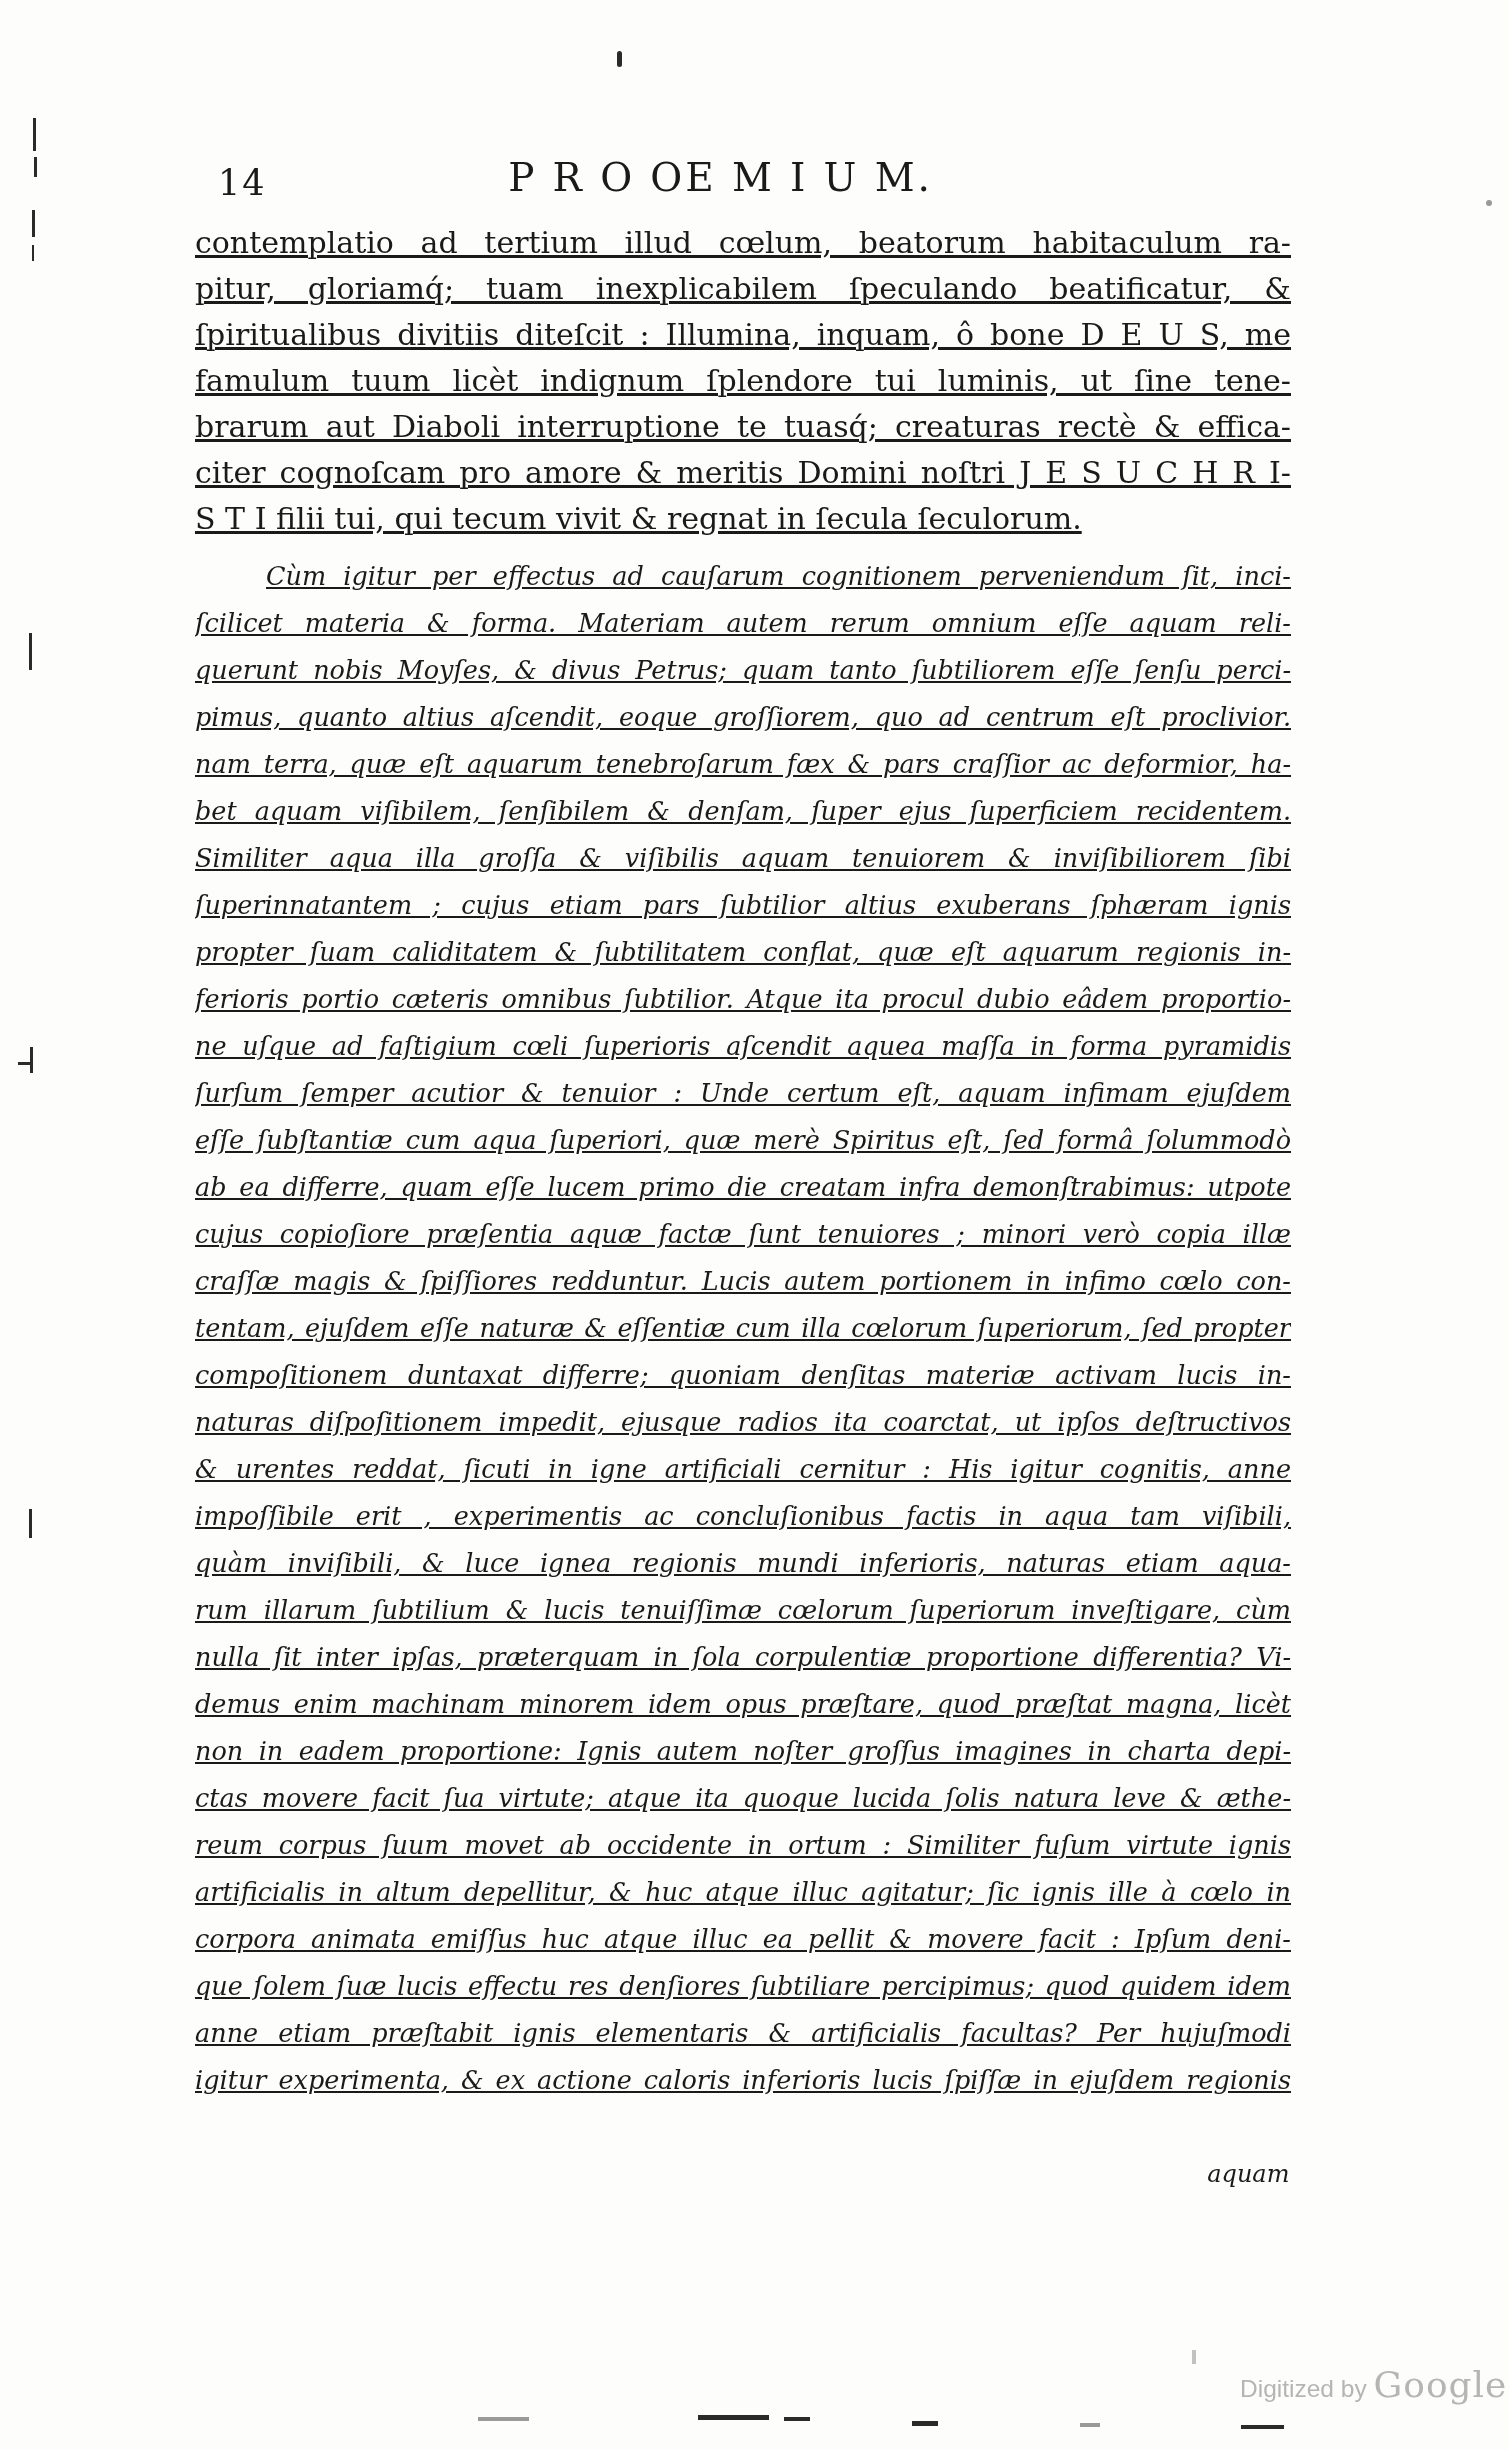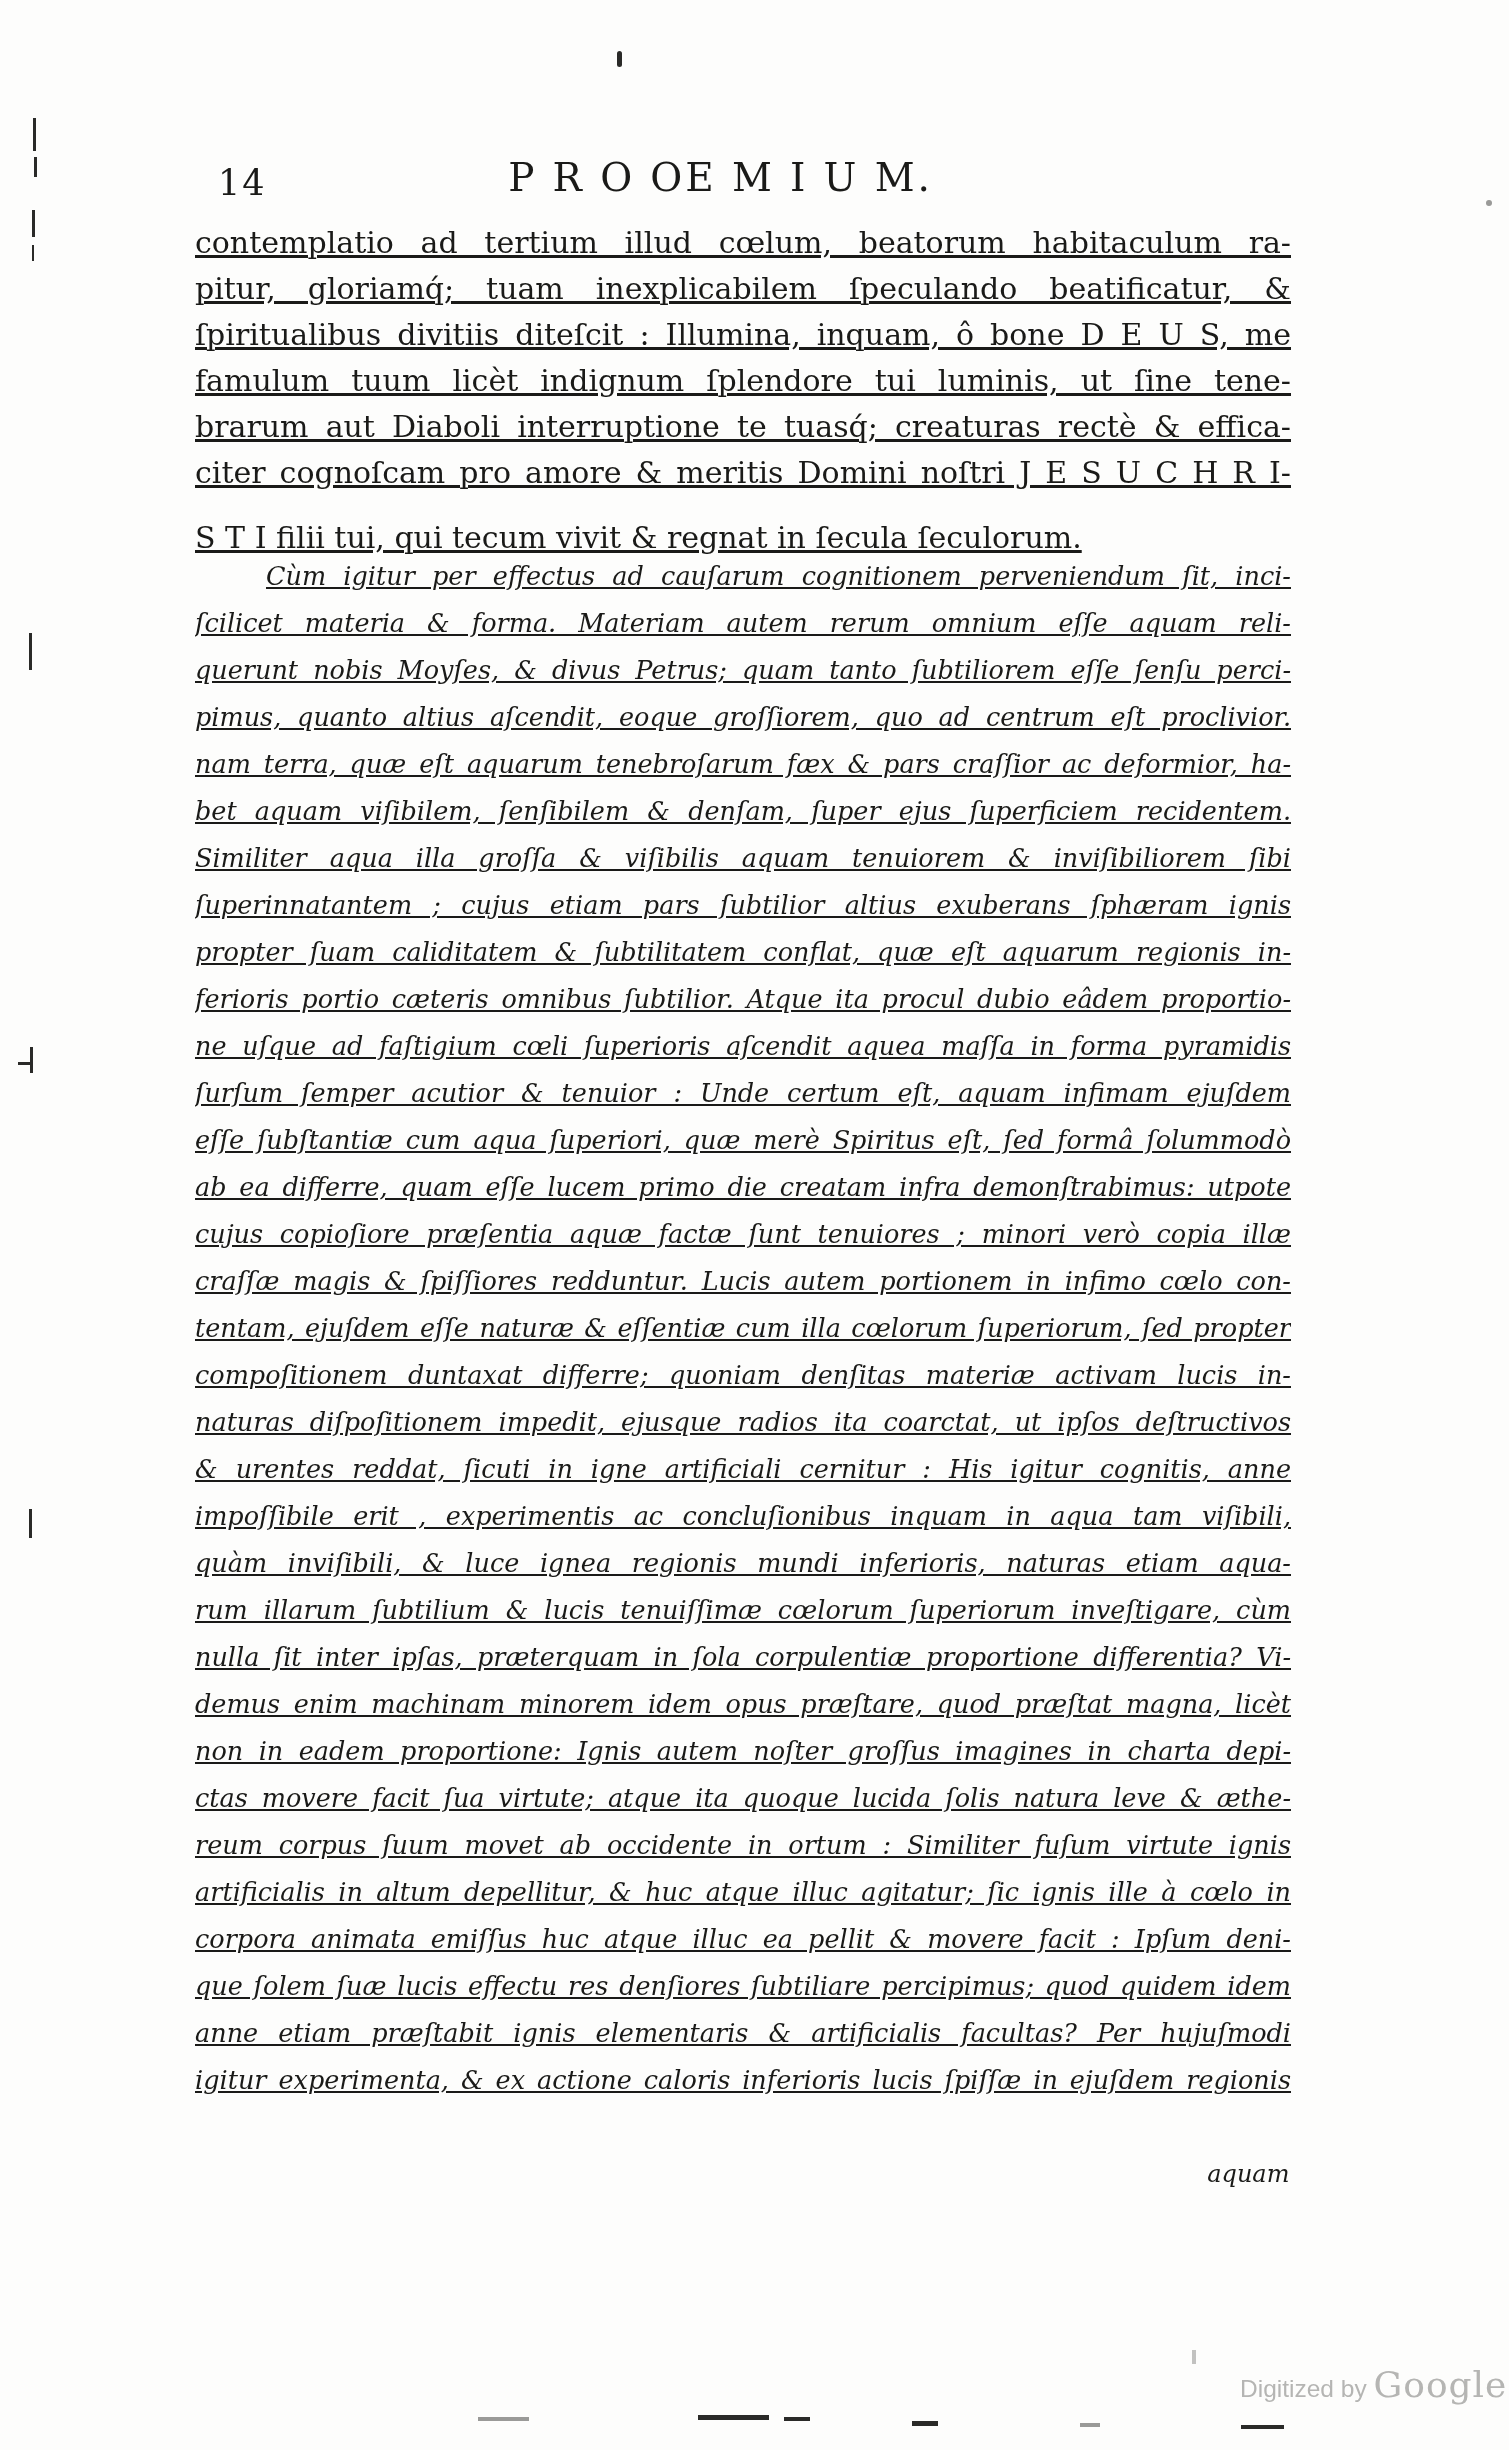--- a/index.html
+++ b/index.html
@@ -28,21 +28,21 @@
   .para-roman .line { height:46px; line-height:46px; }
   .para-italic { top:545px; font-style:italic; font-size:25.5px; }
   .para-italic .line { height:47px; line-height:47px; }
   .line {
     text-align:justify;
     -moz-text-align-last:justify;
     text-align-last:justify;
     white-space:normal;
     overflow:hidden;
   }
-  .para-roman .line:last-child { text-align-last:left;margin-top:19px; }
+  .para-roman .line:last-child { text-align-last:left; }
   .para-italic .line:first-child { padding-left:71px;margin-top:8px; }
   .catchword-row {
     position:absolute; left:211px; top:2160px; width:1096px;
     text-align:right; padding-right:0;
     font-style:italic; font-size:24px;
   }
   .catchword-row span { margin-right:17.6px; }
   .watermark {
     position:absolute; left:1204px; top:2364px;
     color:#b5b5b3; white-space:nowrap;margin-left:36px;
@@ -92,21 +92,21 @@
       <div class="line">ne uſque ad faſtigium cœli ſuperioris aſcendit aquea maſſa in forma pyramidis</div>
       <div class="line">ſurſum ſemper acutior &amp; tenuior : Unde certum eſt, aquam infimam ejuſdem</div>
       <div class="line">eſſe ſubſtantiæ cum aqua ſuperiori, quæ merè Spiritus eſt, ſed formâ ſolummodò</div>
       <div class="line">ab ea differre, quam eſſe lucem primo die creatam infra demonſtrabimus: utpote</div>
       <div class="line">cujus copioſiore præſentia aquæ factæ ſunt tenuiores ; minori verò copia illæ</div>
       <div class="line">craſſæ magis &amp; ſpiſſiores redduntur. Lucis autem portionem in infimo cœlo con-</div>
       <div class="line">tentam, ejuſdem eſſe naturæ &amp; eſſentiæ cum illa cœlorum ſuperiorum, ſed propter</div>
       <div class="line">compoſitionem duntaxat differre; quoniam denſitas materiæ activam lucis in-</div>
       <div class="line">naturas diſpoſitionem impedit, ejusque radios ita coarctat, ut ipſos deſtructivos</div>
       <div class="line">&amp; urentes reddat, ſicuti in igne artificiali cernitur : His igitur cognitis, anne</div>
-      <div class="line">impoſſibile erit , experimentis ac concluſionibus inquam in aqua tam viſibili,</div>
+      <div class="line">impoſſibile erit , experimentis ac concluſionibus factis in aqua tam viſibili,</div>
       <div class="line">quàm inviſibili, &amp; luce ignea regionis mundi inferioris, naturas etiam aqua-</div>
       <div class="line">rum illarum ſubtilium &amp; lucis tenuiſſimæ cœlorum ſuperiorum inveſtigare, cùm</div>
       <div class="line">nulla ſit inter ipſas, præterquam in ſola corpulentiæ proportione differentia? Vi-</div>
       <div class="line">demus enim machinam minorem idem opus præſtare, quod præſtat magna, licèt</div>
       <div class="line">non in eadem proportione: Ignis autem noſter groſſus imagines in charta depi-</div>
       <div class="line">ctas movere facit ſua virtute; atque ita quoque lucida ſolis natura leve &amp; æthe-</div>
       <div class="line">reum corpus ſuum movet ab occidente in ortum : Similiter fuſum virtute ignis</div>
       <div class="line">artificialis in altum depellitur, &amp; huc atque illuc agitatur; ſic ignis ille à cœlo in</div>
       <div class="line">corpora animata emiſſus huc atque illuc ea pellit &amp; movere facit : Ipſum deni-</div>
       <div class="line">que ſolem ſuæ lucis effectu res denſiores ſubtiliare percipimus; quod quidem idem</div>

